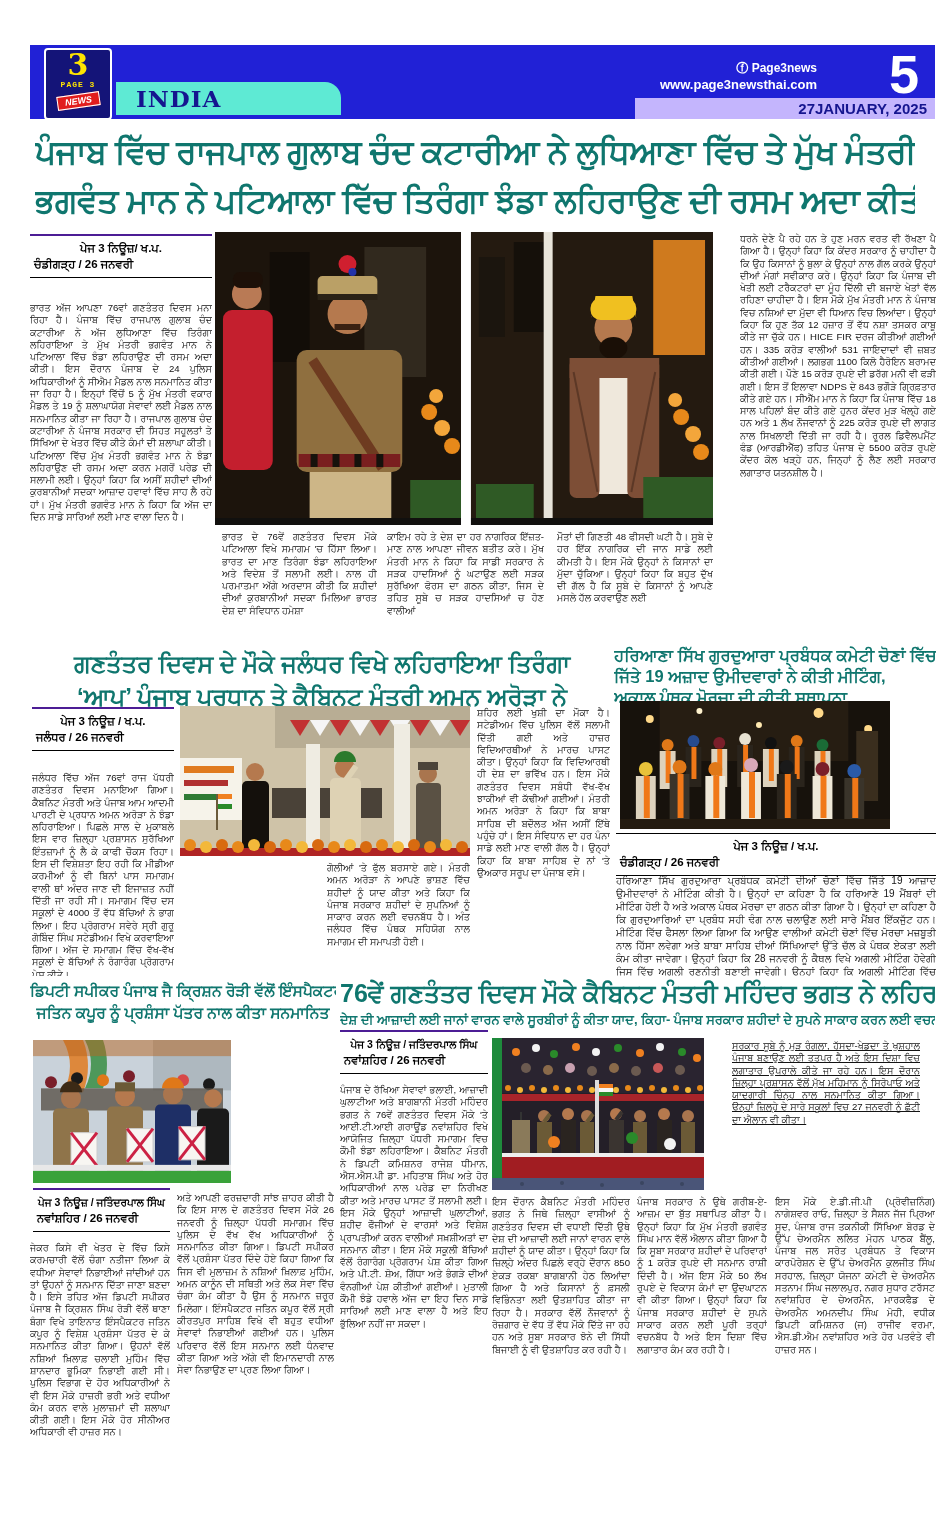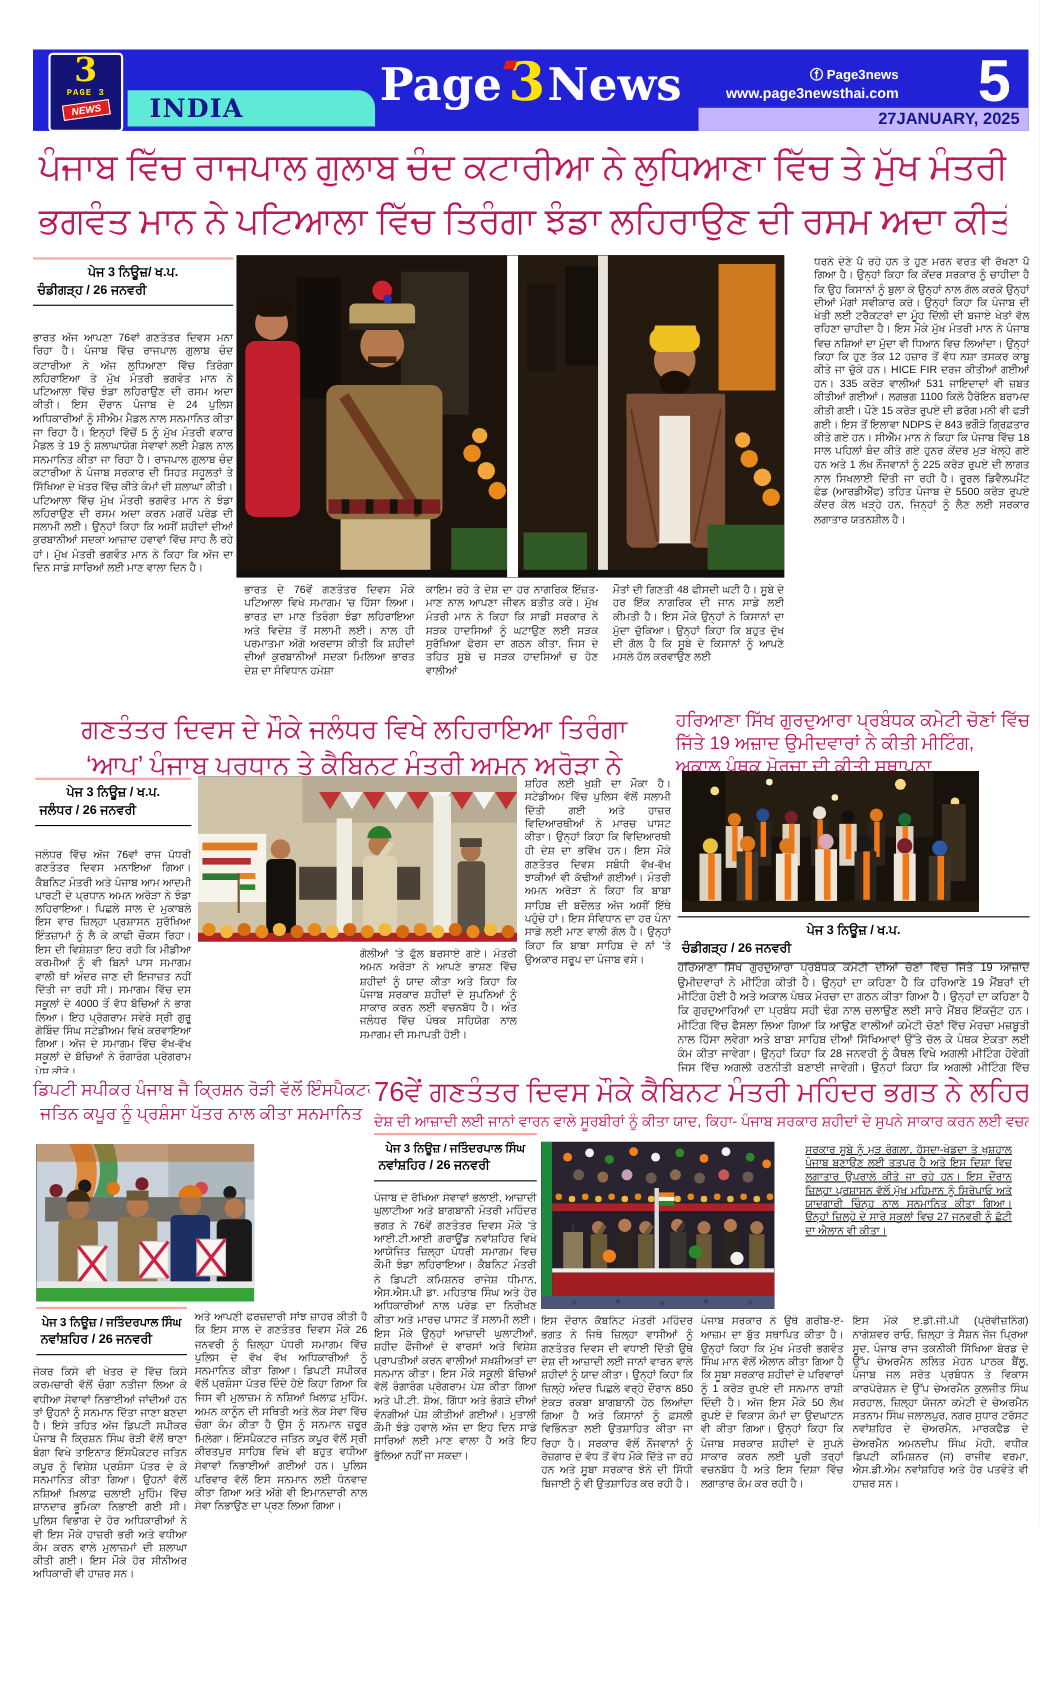--- a/index.html
+++ b/index.html
@@ -22,29 +22,29 @@
   #mast .macc{display:inline-block;width:10px;height:8px;background:#e11d1d;transform:skewX(-20deg);
         vertical-align:top;margin:4px -8px 0 2px;}
   #soc{position:absolute;right:118px;top:16px;text-align:right;color:#ffffff;font-weight:bold;}
   #soc .s1{font-size:12px;line-height:15px;}
   #soc .s2{font-size:13px;line-height:17px;}
   #pgno{position:absolute;right:16px;top:-2px;color:#fff;font-size:54px;font-weight:bold;
         font-family:"Liberation Sans",sans-serif;}
   #datestrip{position:absolute;right:0;bottom:0;width:300px;height:21px;background:#c4b5fd;color:#15158f;
         font-weight:bold;font-size:15px;line-height:21px;text-align:right;padding-right:8px;box-sizing:border-box;}
   
-  .hl{position:absolute;font-weight:normal;color:#be185d;white-space:nowrap;overflow:hidden;}
+  .hl{position:absolute;font-weight:bold;color:#0f766e;white-space:nowrap;overflow:hidden;}
   #hl-main{left:35px;top:127px;width:880px;font-size:33px;line-height:49px;letter-spacing:-0.5px;}
   #hl-aap{left:32px;top:647px;width:580px;font-size:24px;line-height:33px;text-align:center;}
   #hl-hsgpc{left:614px;top:645px;width:322px;font-size:16.5px;line-height:21px;}
   #hl-spk{left:30px;top:980px;width:306px;font-size:15.5px;line-height:22px;text-align:center;}
   #hl-bhagat{left:340px;top:978px;width:595px;font-size:25px;line-height:30px;text-align:center;}
   #sh-bhagat{left:340px;top:1011px;width:595px;font-size:13px;line-height:18px;text-align:center;}
   
-  .byl{position:absolute;border-top:2px solid #fca5a5;border-bottom:1.5px solid #000;
+  .byl{position:absolute;border-top:2px solid #4c1d95;border-bottom:1.5px solid #000;
        padding:4px 2px 5px;font-weight:bold;font-size:11.5px;line-height:16px;color:#000;box-sizing:border-box;}
   .byl .b1{text-align:center;}
   .byl .b2{text-align:left;padding-left:2px;}
   
   .col{position:absolute;font-size:9.6px;line-height:12.3px;text-align:justify;overflow:hidden;
        color:#131313;word-break:break-word;}
   .photo{position:absolute;overflow:hidden;background:#222;}
   .photo svg{display:block;width:100%;height:100%;}
 </style>
 </head>
@@ -52,23 +52,20 @@
 
 <div id="page">
 
   <div id="hdr">
     <div id="logo">
       <div class="l3">3</div>
       <div class="lp">PAGE 3</div>
       <div class="ln">NEWS</div>
     </div>
     <div id="india">INDIA</div>
-    <div id="mast">
-      <span>Page</span><span class="macc"></span><span class="m3">3</span><span>News</span>
-    </div>
     <div id="soc">
       <div class="s1"><span>ⓕ</span> <span>Page3news</span></div>
       <div class="s2">www.page3newsthai.com</div>
     </div>
     <div id="pgno">5</div>
     <div id="datestrip">27JANUARY, 2025</div>
   </div>
 
   <div class="hl" id="hl-main">
     <div>ਪੰਜਾਬ ਵਿੱਚ ਰਾਜਪਾਲ ਗੁਲਾਬ ਚੰਦ ਕਟਾਰੀਆ ਨੇ ਲੁਧਿਆਣਾ ਵਿੱਚ ਤੇ ਮੁੱਖ ਮੰਤਰੀ</div>

